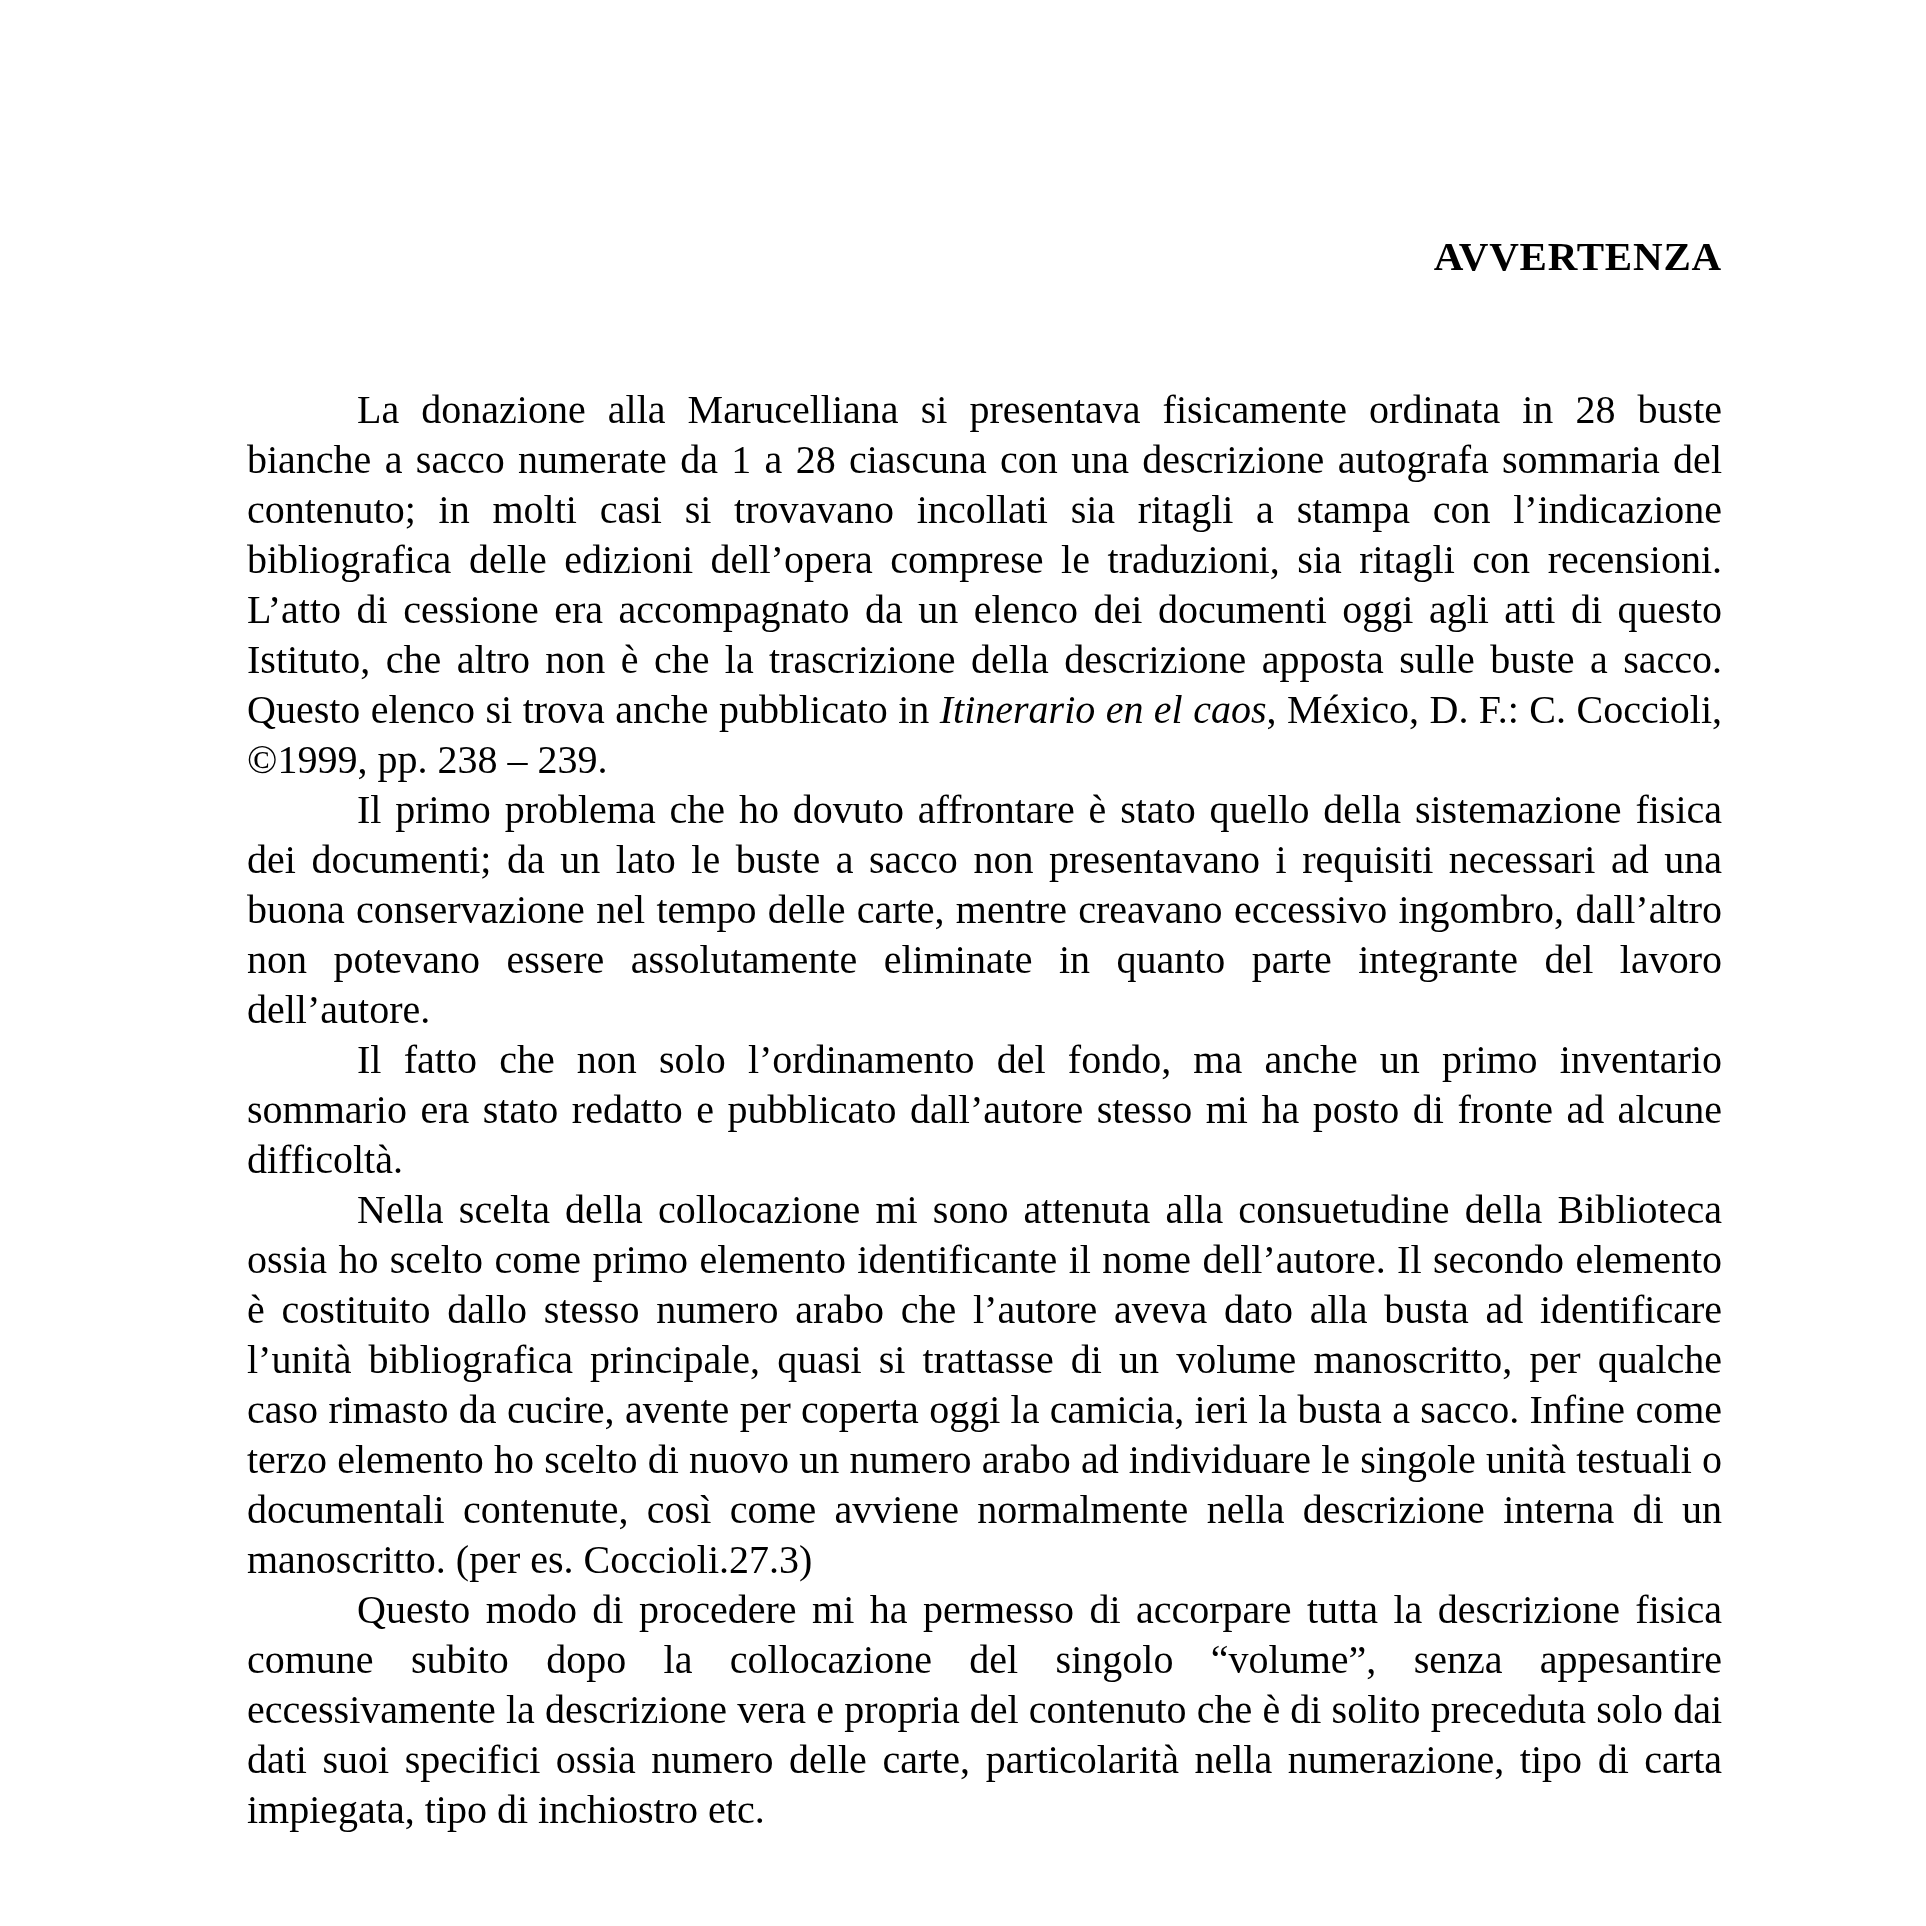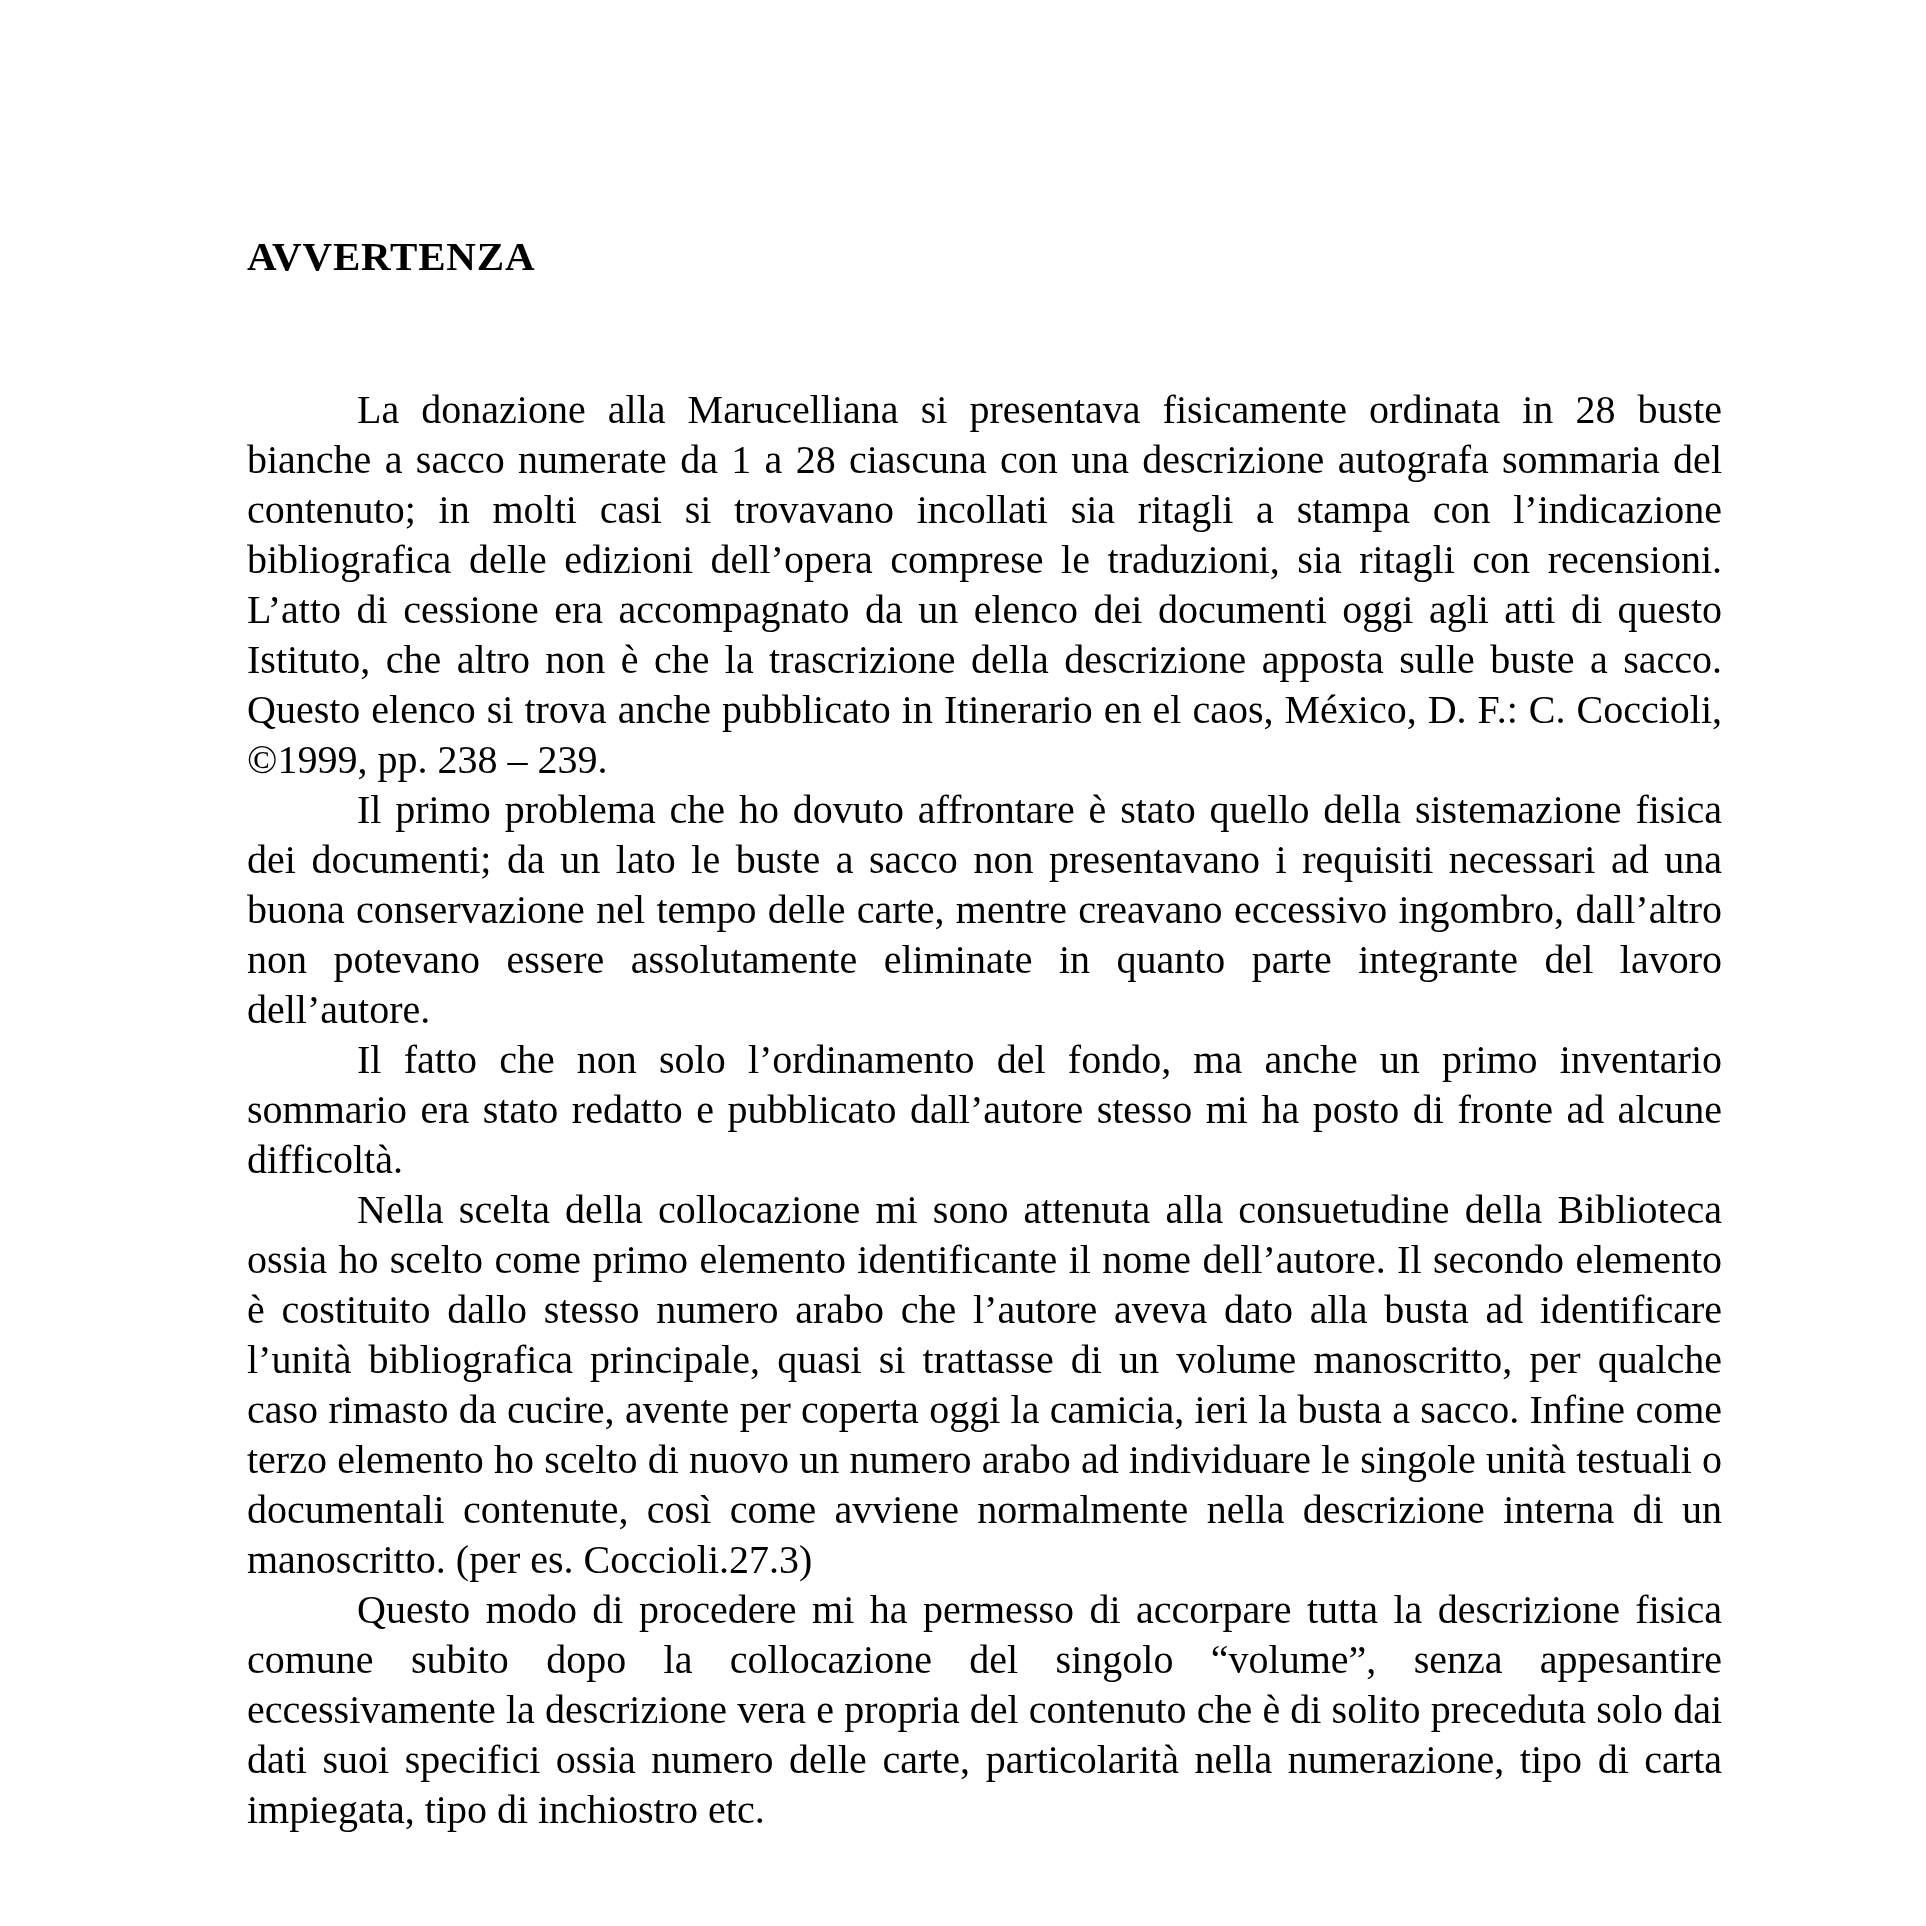--- a/index.html
+++ b/index.html
@@ -18,37 +18,38 @@
   }
   .content {
     position: absolute;
     left: 247px;
     top: 0;
     width: 1475px;
   }
   .title {
     margin: 0;
     padding-top: 225px;
-    text-align: left;
+    text-align: right;
     font-weight: bold;
     font-size: 41px;
     line-height: 62px;
     letter-spacing: 0.8px;
   }
   .body-text {
     margin-top: 98px;
   }
   .para {
     margin: 0;
     font-size: 40px;
     line-height: 50px;
     text-align: justify;
     text-indent: 110px;
   }
   .italic {
+    font-style: italic;
   }
 </style>
 </head>
 <body>
 
 <div class="page">
   <div class="content">
     <h1 class="title">AVVERTENZA</h1>
     <div class="body-text">
         <p class="para"><span>La donazione alla Marucelliana si presentava fisicamente ordinata in 28 buste bianche a sacco numerate da 1 a 28 ciascuna con una descrizione autografa sommaria del contenuto; in molti casi si trovavano incollati sia ritagli a stampa con l’indicazione bibliografica delle edizioni dell’opera comprese le traduzioni, sia ritagli con recensioni. L’atto di cessione era accompagnato da un elenco dei documenti oggi agli atti di questo Istituto, che altro non è che la trascrizione della descrizione apposta sulle buste a sacco. Questo elenco si trova anche pubblicato in </span><span class="italic">Itinerario en el caos</span><span>, México, D. F.: C. Coccioli, ©1999, pp. 238 – 239.</span></p>

